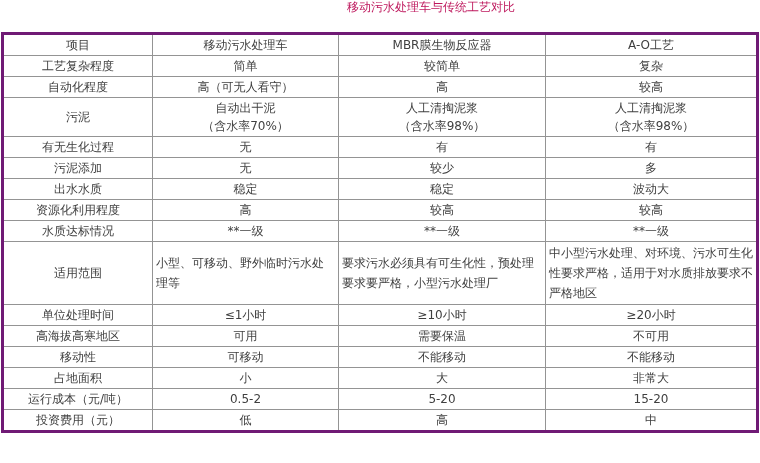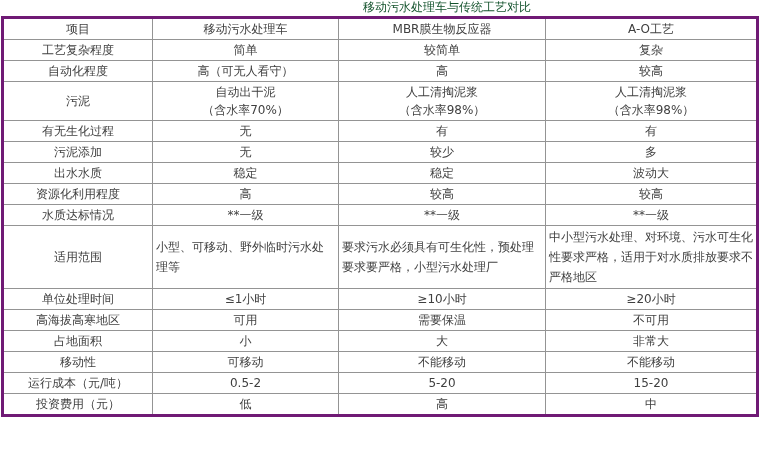--- a/index.html
+++ b/index.html
@@ -12,25 +12,24 @@
     width: 760px;
     height: 463px;
     background: #ffffff;
     font-family: "DejaVu Sans", sans-serif;
     color: #3f3f3f;
     overflow: hidden;
   }
   .title {
     font-size: 12px;
     line-height: 15px;
-    height: 16px;
+    height: 32px;
     padding-left: 347px;
     white-space: nowrap;
-    color: #14532d;
-    margin-left: 16px;
+    color: #be185d;
   }
   table.cmp {
     border-collapse: collapse;
     table-layout: fixed;
     width: 755px;
     margin-left: 1px;
     border: 3px solid #701a75;
     background: #ffffff;
   }
   table.cmp col.c0 { width: 150px; }
@@ -139,30 +138,30 @@
           <td>≥10小时</td>
           <td>≥20小时</td>
         </tr>
         <tr>
           <td>高海拔高寒地区</td>
           <td>可用</td>
           <td>需要保温</td>
           <td>不可用</td>
         </tr>
         <tr>
+          <td>移动性</td>
+          <td>可移动</td>
+          <td>不能移动</td>
+          <td>不能移动</td>
+        </tr>
+        <tr>
           <td>占地面积</td>
           <td>小</td>
           <td>大</td>
           <td>非常大</td>
-        </tr>
-        <tr>
-          <td>移动性</td>
-          <td>可移动</td>
-          <td>不能移动</td>
-          <td>不能移动</td>
         </tr>
         <tr>
           <td>运行成本（元/吨）</td>
           <td>0.5-2</td>
           <td>5-20</td>
           <td>15-20</td>
         </tr>
         <tr>
           <td>投资费用（元）</td>
           <td>低</td>

